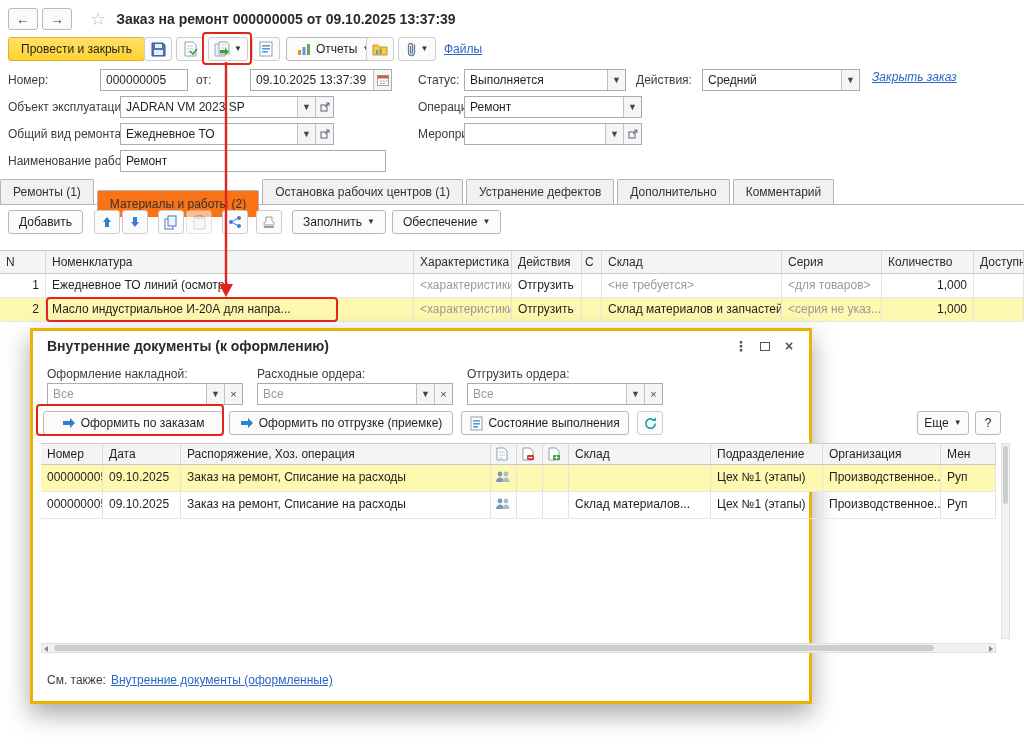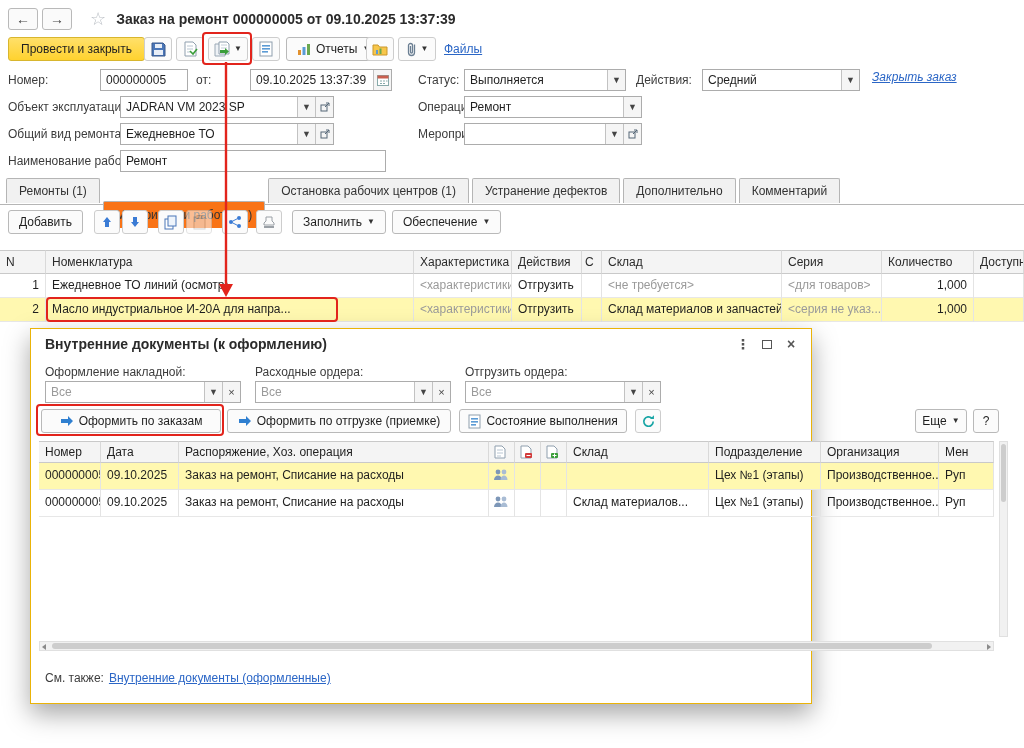--- a/index.html
+++ b/index.html
@@ -25,33 +25,33 @@
   .caret { font-size:8px; color:#333; line-height:1; }
   .link { color:#2b66c6; text-decoration:underline; white-space:nowrap; cursor:pointer; }
   .lbl { color:#3c3c3c; white-space:nowrap; }
   .field { border:1px solid #acacac; background:#fff; height:22px; display:flex; align-items:stretch; }
   .field .txt { flex:1; display:flex; align-items:center; padding:0 5px; white-space:nowrap; overflow:hidden; }
   .fbtn { width:18px; border-left:1px solid #c2c2c2; background:#f5f5f5; display:flex;
           align-items:center; justify-content:center; color:#444; font-size:9px; cursor:pointer; }
   .placeholder { color:#9a9a9a; }
   .gray { color:#9a9a9a; }
   .tabbar { position:absolute; left:0; top:178px; width:1024px; height:27px;
-            border-bottom:1px solid #b5b5b5; display:flex; align-items:flex-start; padding-left:6px; }
+            border-bottom:1px solid #b5b5b5; display:flex; align-items:center; }
   .tab { height:25px; display:flex; align-items:center; padding:0 12px; border:1px solid #b5b5b5;
          border-bottom:none; background:#f1f1f1; margin-right:3px; border-radius:2px 2px 0 0;
          color:#333; white-space:nowrap; cursor:pointer; }
   .tab.active { background:#f97316; height:27px; margin-bottom:-1px;margin-top:23px; }
   .trow { display:flex; position:absolute; left:0; width:1024px; height:24px; }
   .tcell { padding:4px 6px; border-right:1px solid #e4e4e4; border-bottom:1px solid #e7e7e7;
            white-space:nowrap; overflow:hidden; height:100%; }
   .thead .tcell { background:#f4f4f4; border-right:1px solid #d9d9d9; border-bottom:1px solid #c9c9c9;
                   border-top:1px solid #c9c9c9; color:#2b2b2b; }
   .row-sel { background:#fff8b0; }
   .dialog { position:absolute; left:30px; top:328px; width:782px; height:376px; background:#fff;
-            border:1px solid #eab308; box-shadow:0 10px 24px rgba(0,0,0,.35); z-index:20; }
+            border:3px solid #eab308; box-shadow:0 10px 24px rgba(0,0,0,.35); z-index:20; }
   .dlg-title { height:30px; display:flex; align-items:center; padding:0 8px 0 14px;
                font-size:14px; font-weight:bold; color:#2b2b2b; }
   .winbtn { width:24px; height:22px; display:flex; align-items:center; justify-content:center;
             color:#555; font-size:14px; cursor:pointer; }
   .drow { display:flex; position:absolute; height:27px; }
   .dcell { padding:5px 6px; border-right:1px solid #e4e4e4; border-bottom:1px solid #e7e7e7;
            white-space:nowrap; overflow:hidden; height:100%; }
   .dhead .dcell { background:#f4f4f4; border-right:1px solid #d9d9d9; border-bottom:1px solid #c9c9c9;
                   border-top:1px solid #c9c9c9; padding:3px 6px; height:22px; }
   .dhead { height:22px; }

